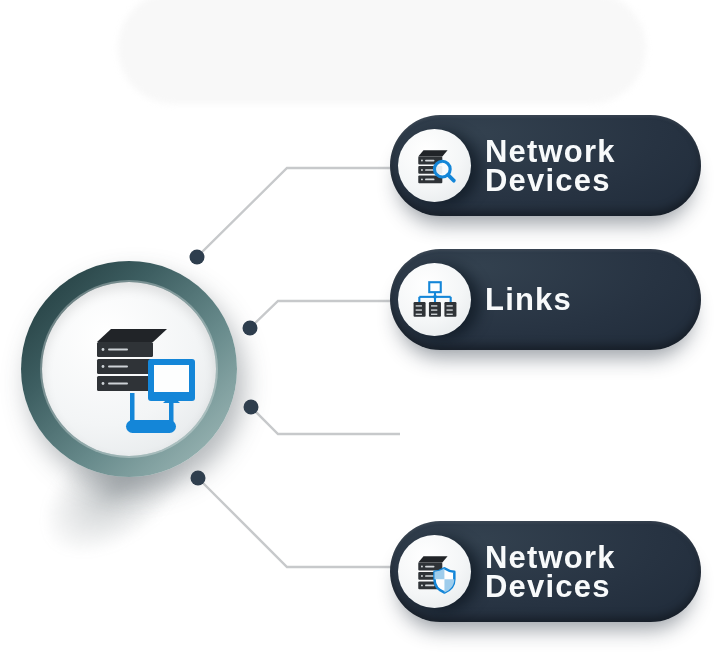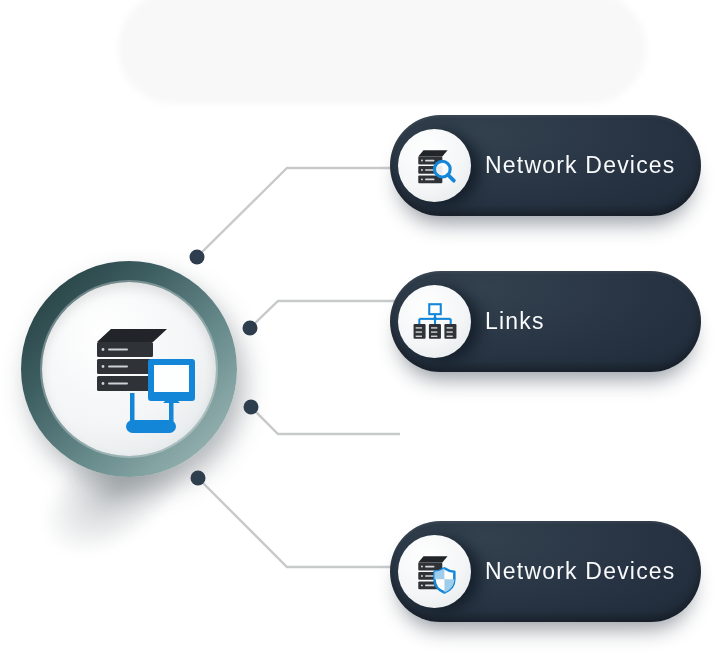--- a/index.html
+++ b/index.html
@@ -41,31 +41,31 @@
   
   .pill{
     position:absolute; left:390px; width:311px; height:101px;
     border-radius:51px;
     background:radial-gradient(130% 150% at 28% 18%, #33414f 0%, #273342 45%, #1a2533 100%);
     box-shadow:0 16px 20px -8px rgba(25,35,50,.42),
                inset 0 2px 3px rgba(255,255,255,.07),
                inset 0 -5px 9px rgba(0,0,0,.35);
     z-index:2;
   }
-  .pill-1{ top:115px; } .pill-2{ top:249px;margin-top:22px; } .pill-3{ top:386px; } .pill-4{ top:521px; }
+  .pill-1{ top:115px; } .pill-2{ top:249px; } .pill-3{ top:386px; } .pill-4{ top:521px; }
   .pill .badge{
     position:absolute; left:8px; top:14px; width:73px; height:73px; border-radius:50%;
     background:radial-gradient(circle at 38% 30%, #ffffff 0%, #f4f6f7 55%, #e2e6e8 100%);
     box-shadow:9px 3px 13px rgba(6,14,24,.55);
     display:flex; align-items:center; justify-content:center;
   }
   .pill .label{
     position:absolute; left:95px; top:0; height:100%; width:192px;
     display:flex; align-items:center;
-    color:#f8fafb; font-size:23px; line-height:29px; letter-spacing:1.2px; font-weight:400;
+    color:#f8fafb; font-size:31px; line-height:29px; letter-spacing:1.2px; font-weight:700;
   }
 
   .ic{ display:block; }
 </style>
 </head>
 <body>
 
 <div class="stage">
 
   <div class="top-blob"></div>

